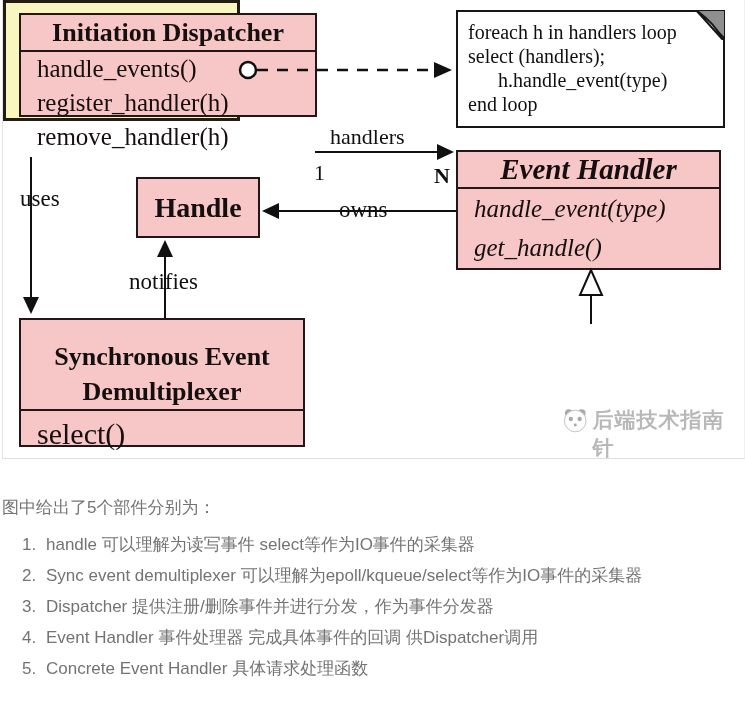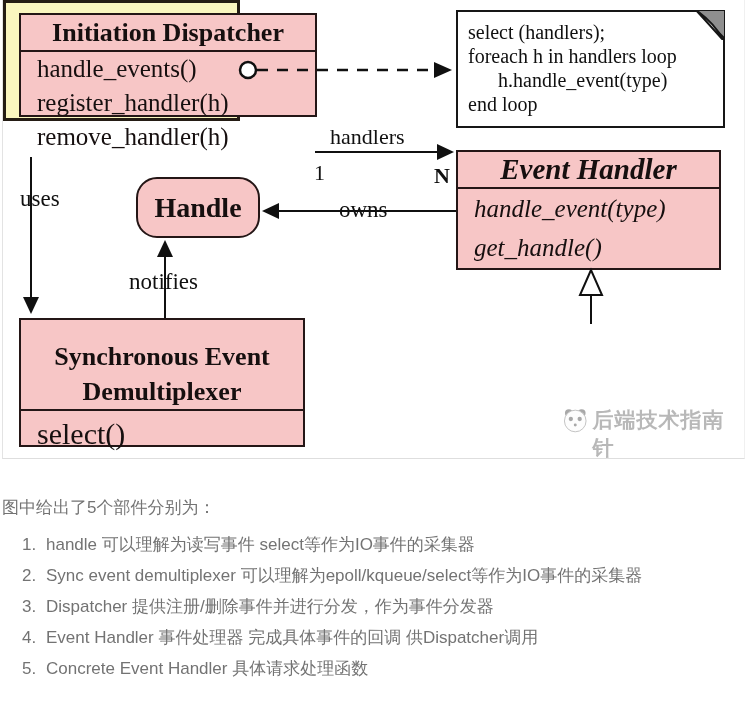--- a/index.html
+++ b/index.html
@@ -16,21 +16,21 @@
   .dispatcher .mrow{font-size:25px;line-height:34px;}
   .note{position:absolute;left:453px;top:10px;width:269px;height:118px;background:#fff;
         border:2px solid #161616;box-sizing:border-box;font-size:20px;line-height:24px;
         padding:8px 0 0 10px;color:#101010;}
   .note .indent{padding-left:30px;}
   .fold{position:absolute;top:-2px;right:-2px;width:30px;height:30px;}
   .evh{left:453px;top:150px;width:265px;height:120px;}
   .evh .ttl{font-size:29px;line-height:35px;font-style:italic;}
   .evh .mrow{font-size:25px;line-height:39px;font-style:italic;}
   .handlebox{left:133px;top:177px;width:124px;height:61px;display:flex;align-items:center;justify-content:center;
-             font-size:28px;font-weight:bold;border-radius:21px;}
+             font-size:28px;font-weight:bold;}
   .sync{left:16px;top:318px;width:286px;height:129px;}
   .sync .ttl{font-size:26px;line-height:35px;padding-top:19px;}
   .sync .mrow{font-size:30px;line-height:34px;padding-top:6px;}
   .concrete{left:470px;top:324px;width:237px;height:121px;background:#faf6bf;border:3px solid #241c14;
             text-align:center;font-weight:bold;font-size:26px;line-height:32px;padding-top:9px;box-sizing:border-box;}
   
   .lbl{position:absolute;color:#101010;font-size:23px;white-space:nowrap;}
   .lbl-uses{left:17px;top:186px;}
   .lbl-notifies{left:126px;top:269px;}
   .lbl-owns{left:336px;top:197px;}
@@ -61,22 +61,22 @@
       <div class="mrow">handle_events()</div>
       <div class="mrow">register_handler(h)</div>
       <div class="mrow">remove_handler(h)</div>
     </div>
 
     <div class="note">
       <svg class="fold" viewBox="0 0 30 30">
         <polygon points="1,0 30,29 30,0" fill="#8f8f8f" stroke="#161616" stroke-width="2"></polygon>
         <path d="M1,0 C12,8 22,17 28,30 L1,0 Z" fill="#ffffff" stroke="#161616" stroke-width="2"></path>
       </svg>
+      <div>foreach h in handlers loop</div>
       <div>select (handlers);</div>
-      <div>foreach h in handlers loop</div>
       <div class="indent">h.handle_event(type)</div>
       <div>end loop</div>
     </div>
 
     <div class="cls evh">
       <div class="ttl">Event Handler</div>
       <div class="mrow">handle_event(type)</div>
       <div class="mrow">get_handle()</div>
     </div>
 

